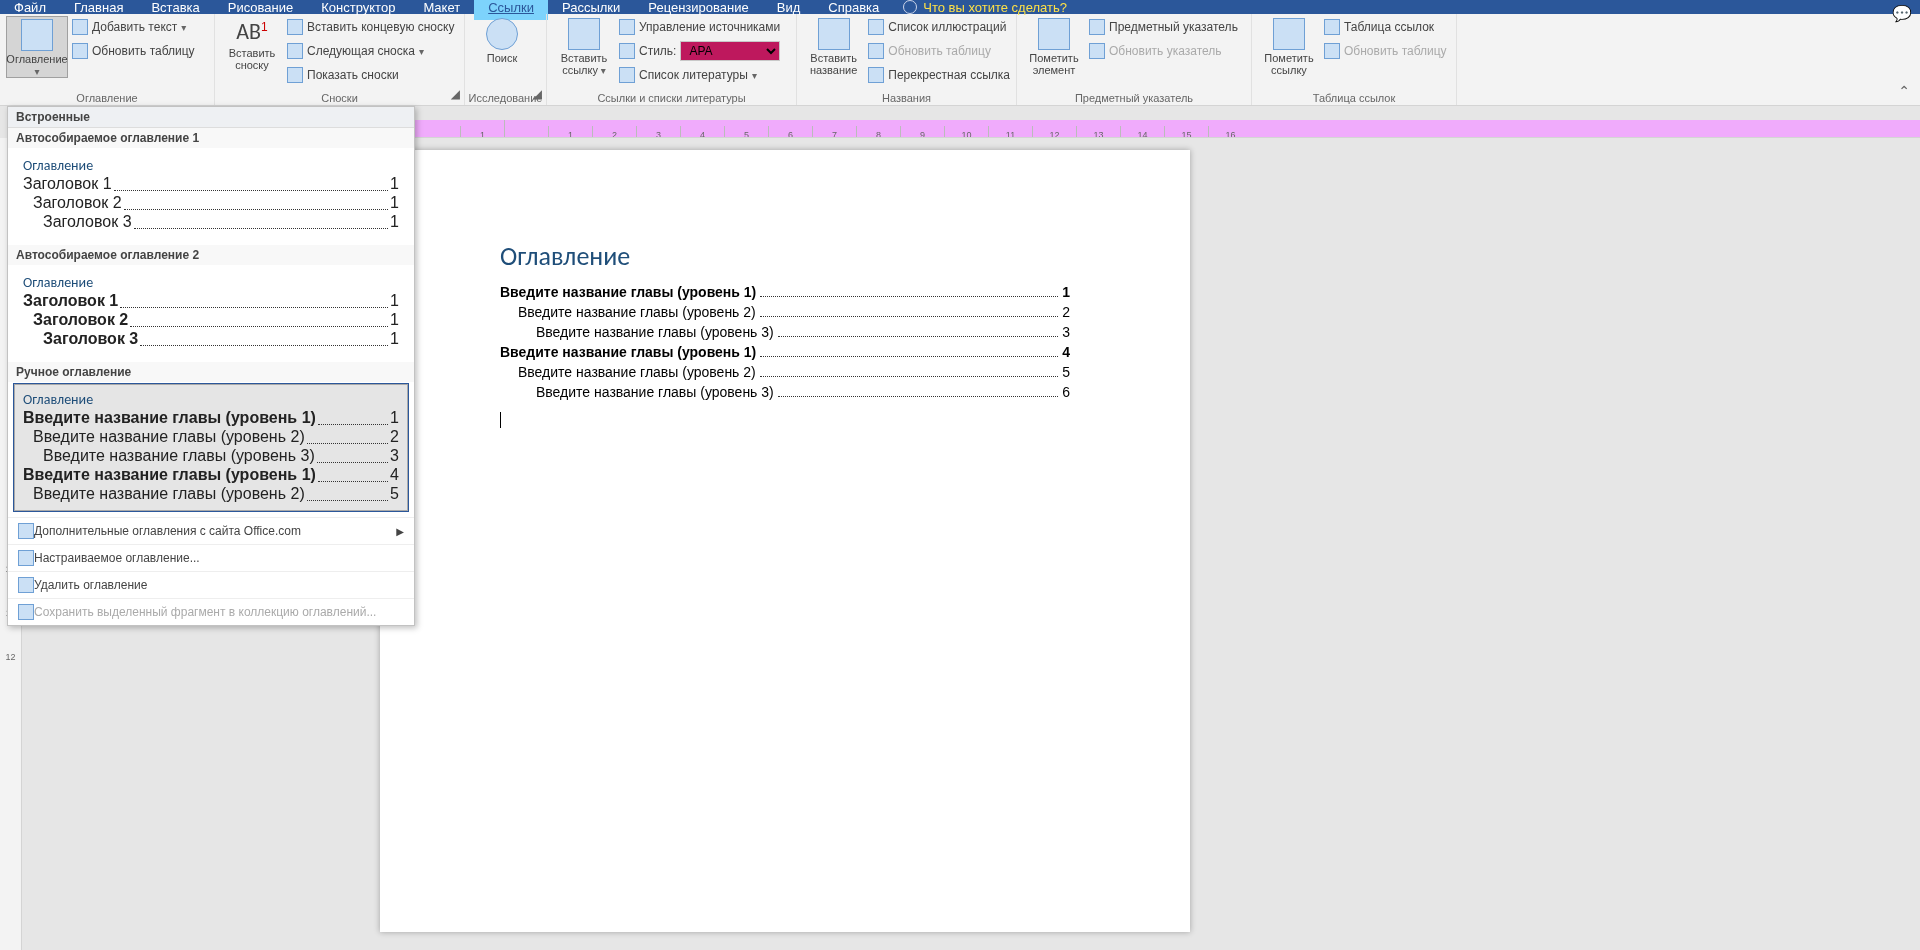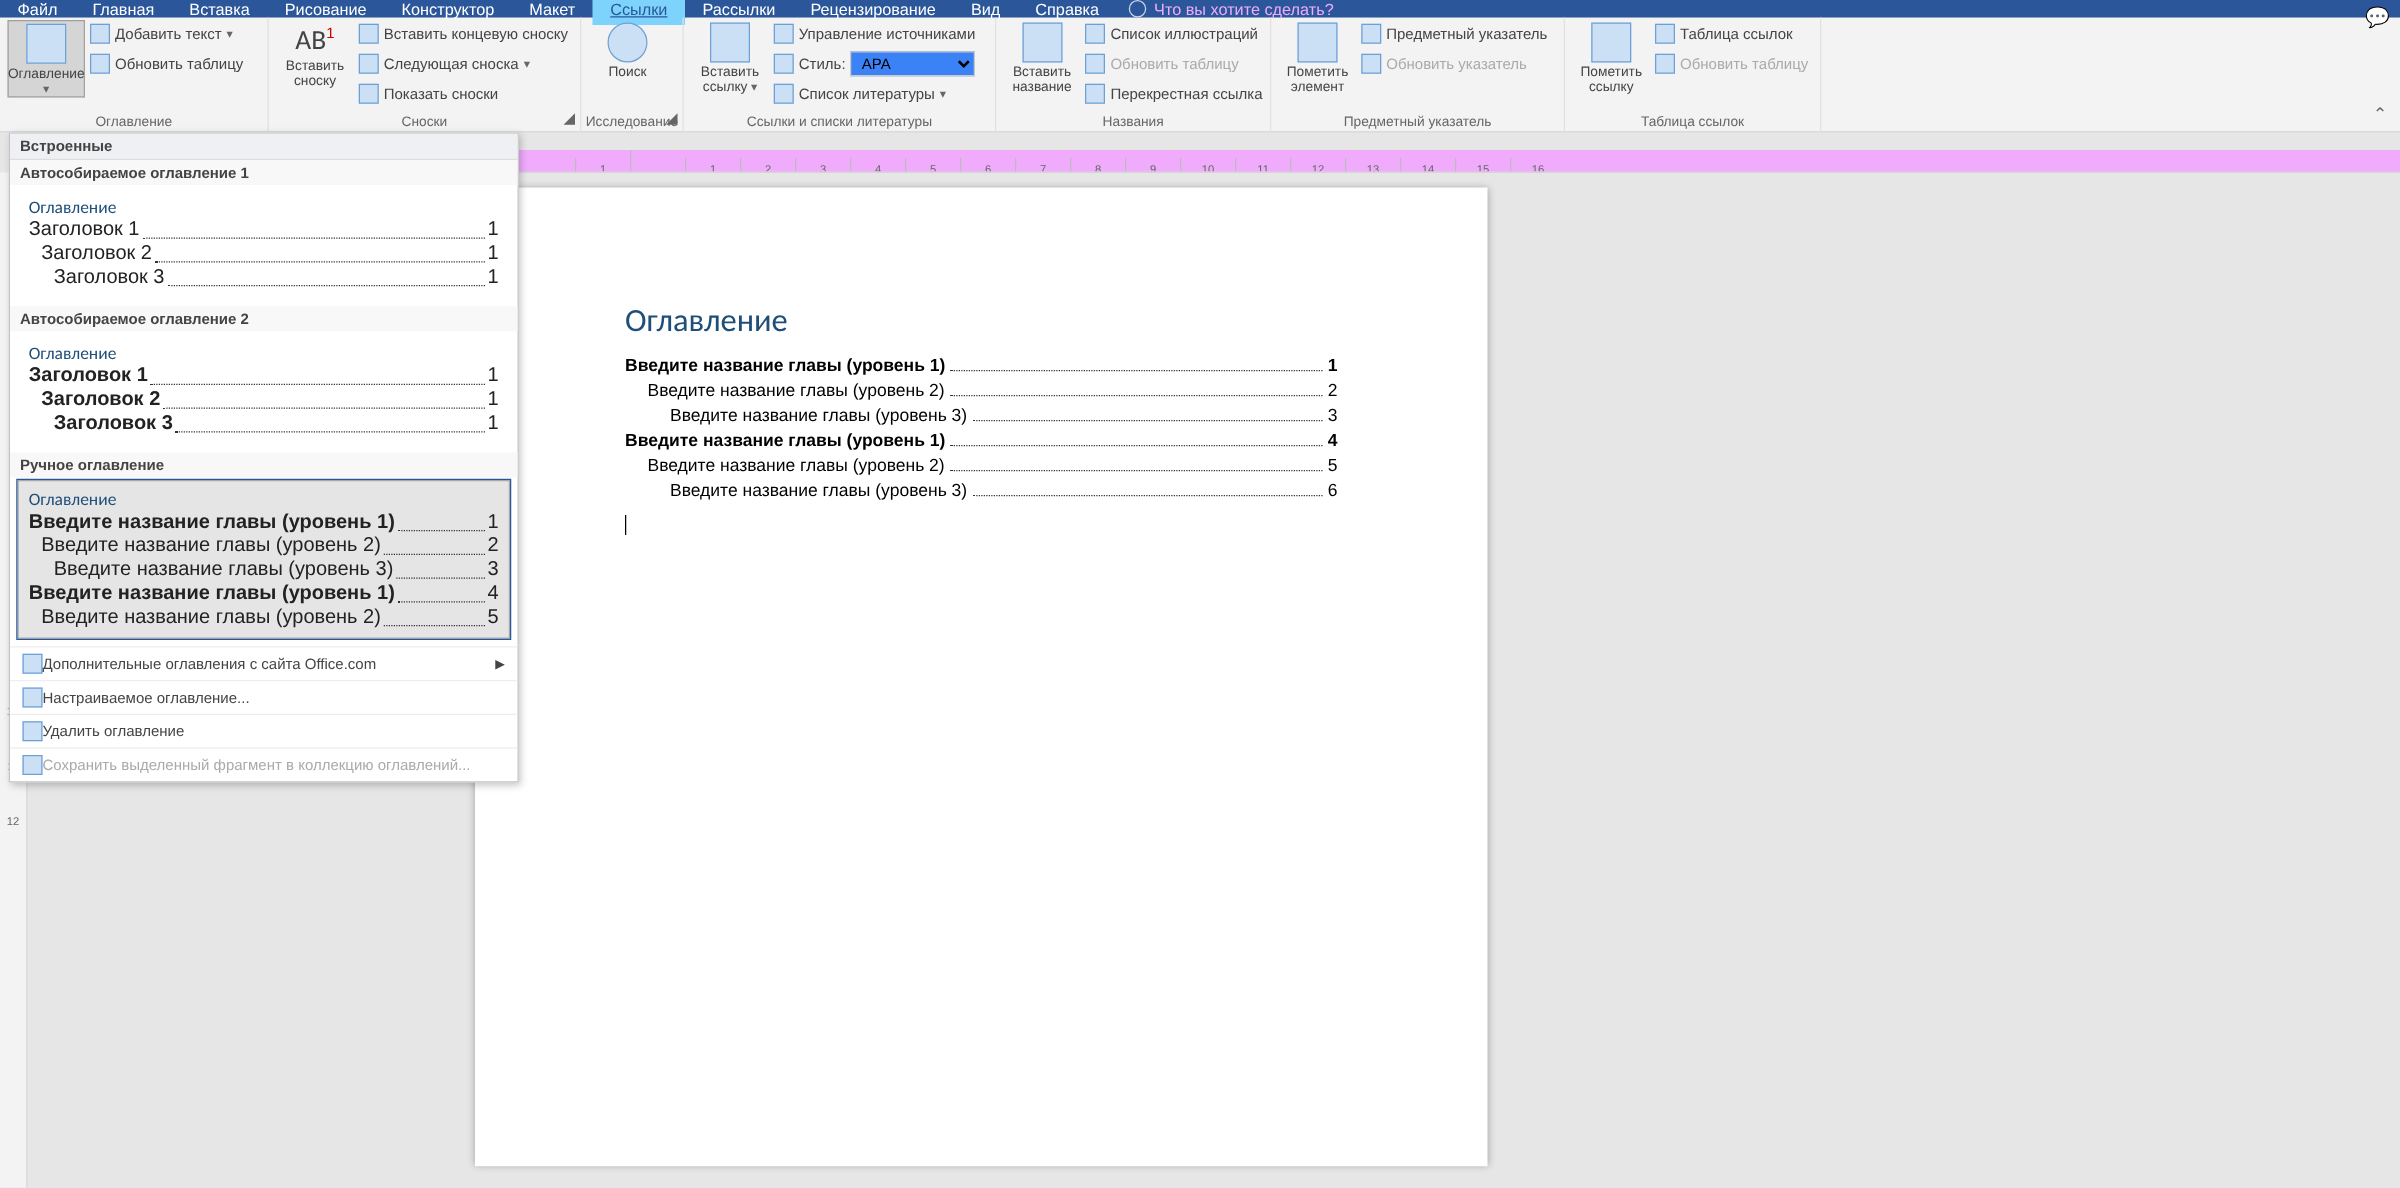--- a/index.html
+++ b/index.html
@@ -3,39 +3,39 @@
 <meta charset="utf-8">
 <style>
 * { margin: 0; padding: 0; box-sizing: border-box; font-family: "Segoe UI", Arial, sans-serif; }
 body { background: #e6e6e6; overflow: hidden; width: 1920px; height: 950px; }
 
 
 .titlebar { height: 14px; background: #2b579a; display: flex; align-items: center; color: #fff; font-size: 13px; position: relative; }
 .titlebar .menu { display: flex; }
 .titlebar .menu span { padding: 5px 14px; cursor: pointer; }
 .titlebar .menu span.active { background: #7dd3fc; color: #2b579a; text-decoration: underline; }
-.titlebar .tellme { display:flex; align-items:flex-start; gap:6px; margin-left:10px; color:#f0abfc;}
+.titlebar .tellme { display:flex; align-items:flex-start; gap:6px; margin-left:10px; color:#fde047;}
 .titlebar .lightbulb { width:14px;height:14px;border:1px solid #cdd6eb;border-radius:50%; display:inline-block;}
 .titlebar .right-icons { position:absolute; right:8px; top:4px; color:#fff; font-size:16px;}
 
 
 .ribbon { height: 92px; background: #f3f3f3; border-bottom: 1px solid #d4d4d4; display: flex; }
 .ribbon-group { border-right: 1px solid #e1e1e1; padding: 2px 6px 0 6px; display: flex; flex-direction: column; justify-content: flex-start; position: relative; }
 .ribbon-group-label { font-size: 11px; color: #666; text-align: center; position: absolute; bottom: 1px; left: 0; right: 0; }
 .rb-items { display: flex; gap: 4px; }
 .rb-big { display: flex; flex-direction: column; align-items: center; width: 62px; padding-top: 2px; cursor: pointer; }
 .rb-big.active { background: #d5d5d5; border: 1px solid #a0a0a0; }
 .rb-big .lbl { font-size: 11px; text-align: center; line-height: 1.1; margin-top: 2px; color: #444; }
 .rb-small { display: flex; flex-direction: column; gap: 2px; }
 .rb-small .row { display: flex; align-items: center; gap: 4px; height: 22px; font-size: 12px; color: #444; cursor: pointer; white-space: nowrap; }
 .rb-small .row.disabled { color: #aaa; }
 .rb-small .row .mi { width: 16px; height: 16px; display:inline-block; }
 .rb-caret::after { content:" ▾"; font-size:10px; color:#666;}
 .stylebox { display:flex; align-items:center; gap:4px;}
-.stylebox select { border:1px solid #c8c8c8; font-size:12px; height:20px; width:100px; background:#3b82f6; padding:0 4px;}
+.stylebox select { border:1px solid #c8c8c8; font-size:12px; height:20px; width:100px; background:#be185d; padding:0 4px;}
 .ribbon .collapse-arrow{ position:absolute; right:4px; bottom:4px; font-size:12px; color:#666;}
 
 
 .workspace { position:absolute; top:120px; left:0; right:0; bottom:0; background:#e6e6e6; }
 .ruler-h { position:absolute; top:0; left:30px; right:0; height:18px; background:#f0abfc; border-bottom:1px solid #d4d4d4; font-size:9px; color:#666; overflow:hidden;}
 .ruler-v { position:absolute; top:18px; left:0; width:22px; bottom:0; background:#f3f3f3; border-right:1px solid #d4d4d4;}
 .ruler-h .ticks { position:absolute; left:430px; top:0; white-space:nowrap; letter-spacing: 0; }
 .ruler-h .ticks span{ display:inline-block; width:44px; text-align:center; border-left:1px solid #bbb; height:18px; line-height:18px;}
 .ruler-v .vticks{ display:flex; flex-direction:column; align-items:center; font-size:9px; color:#666; padding-top:30px;}
 .ruler-v .vticks span{ height:44px;}

